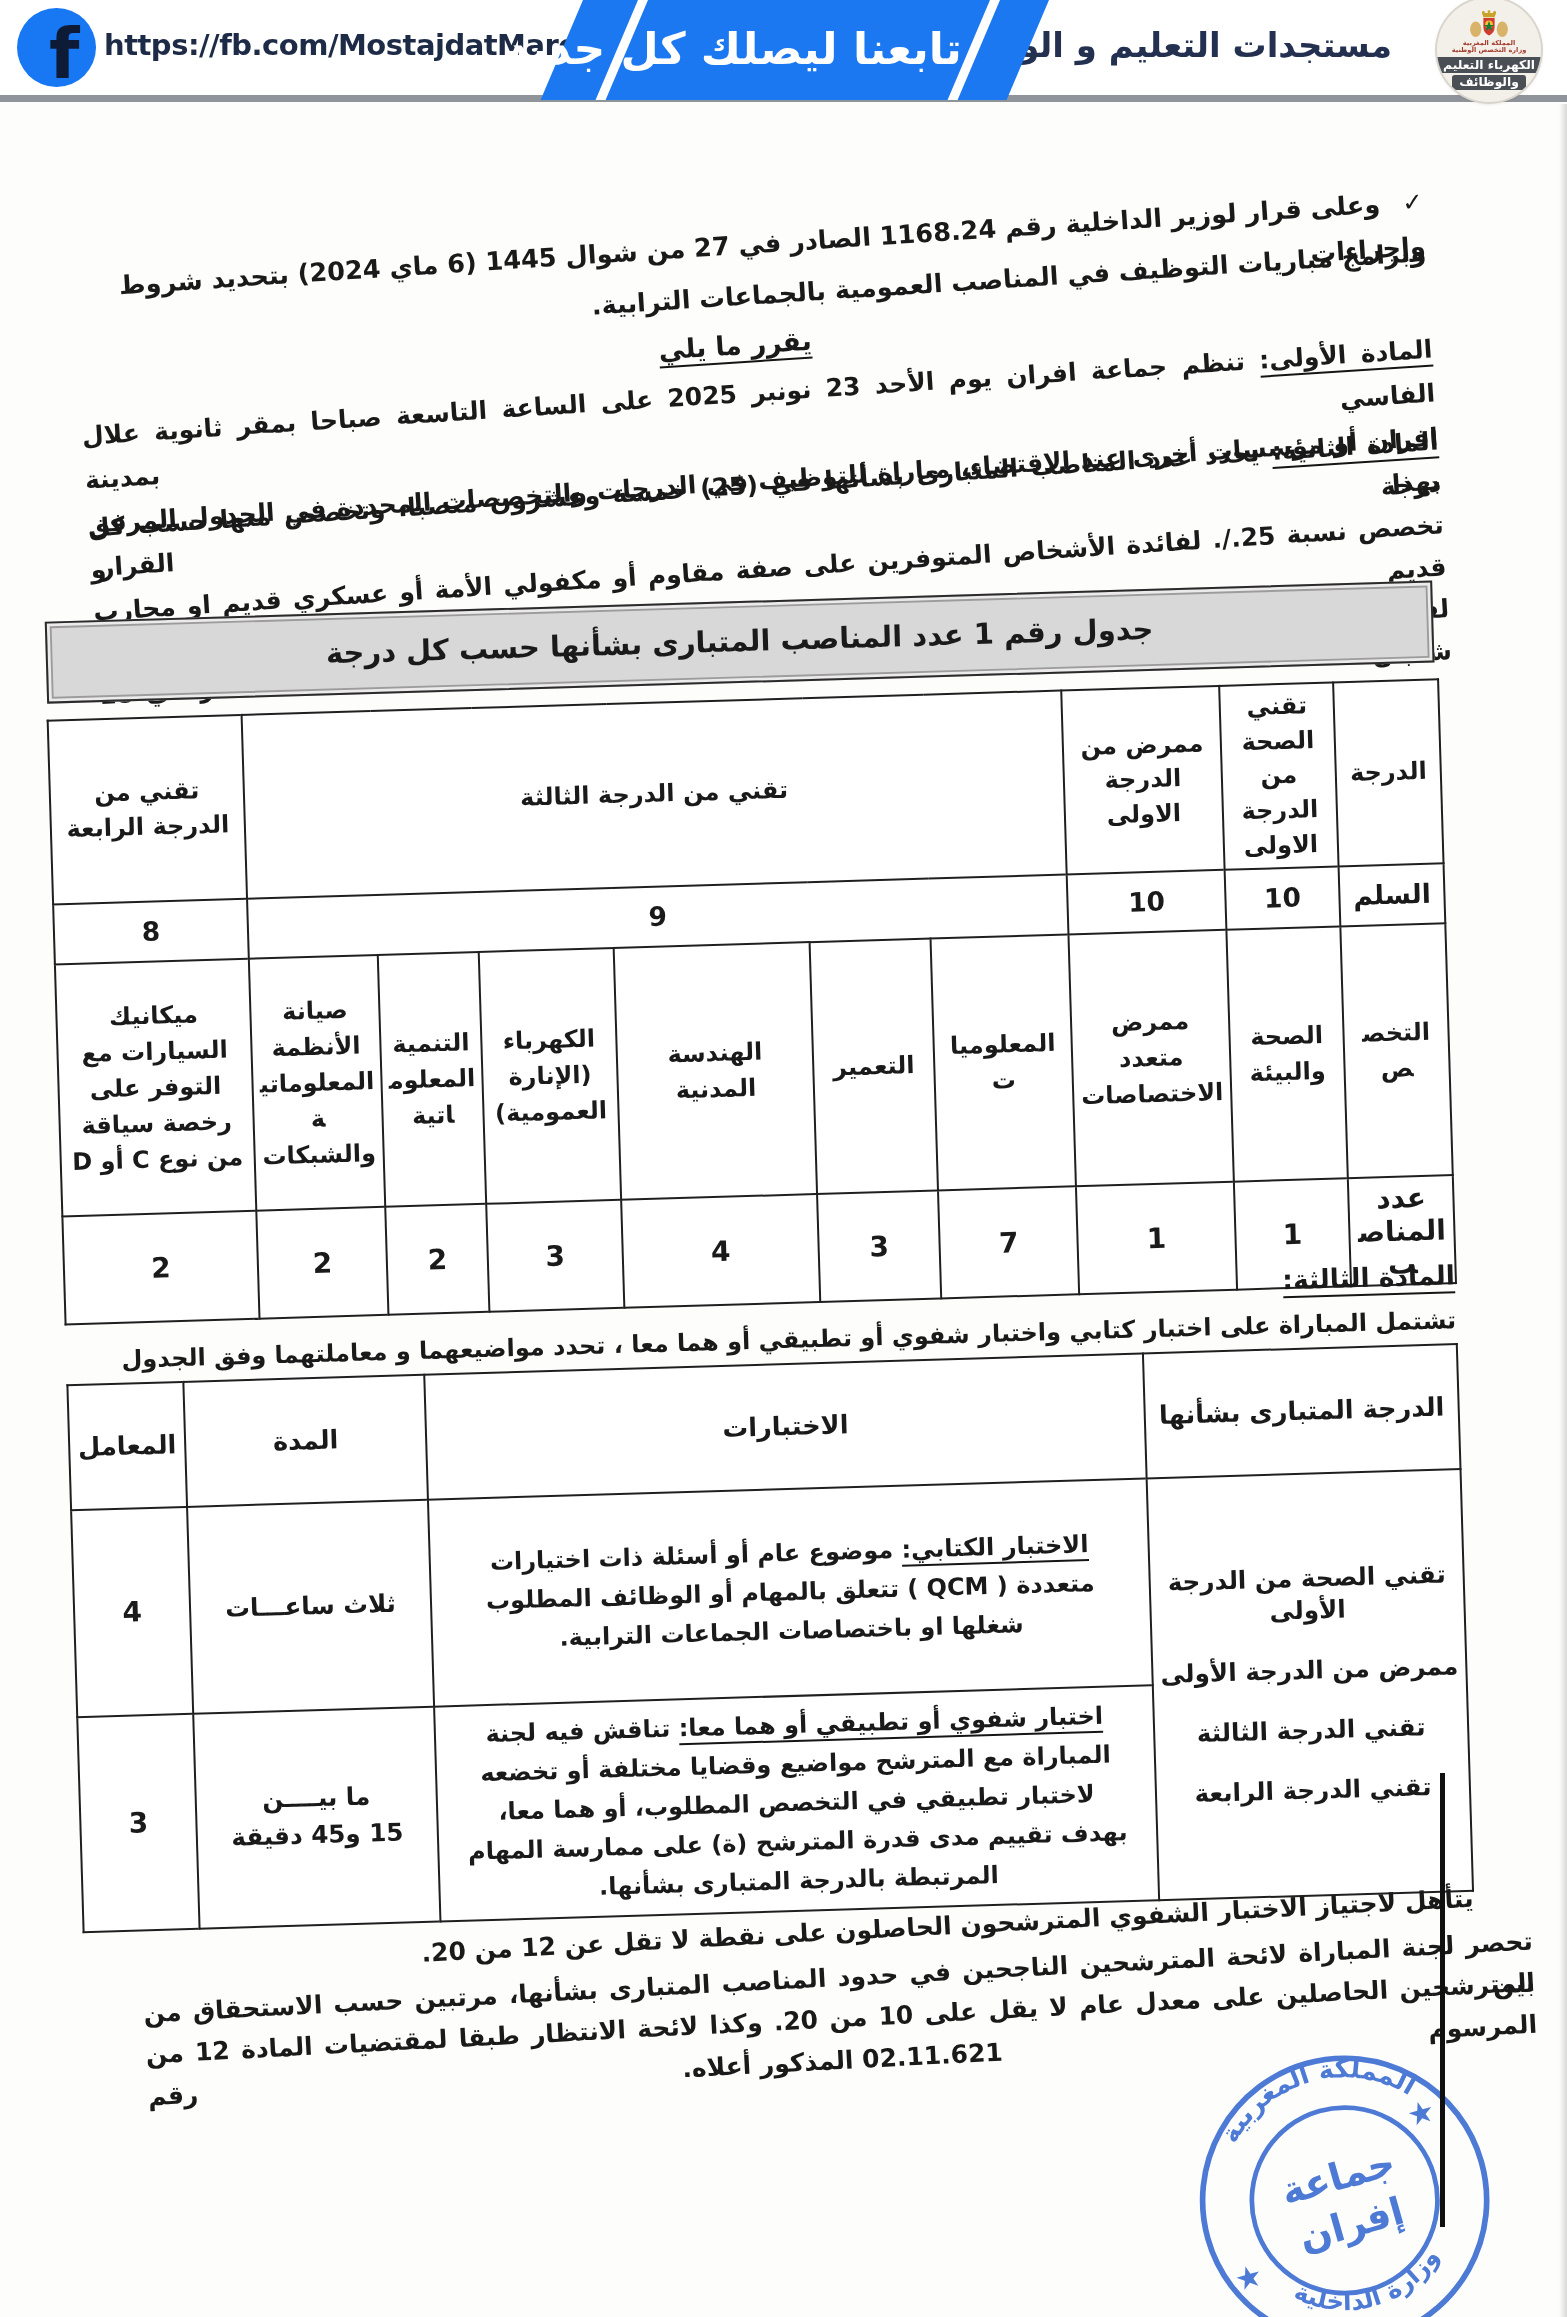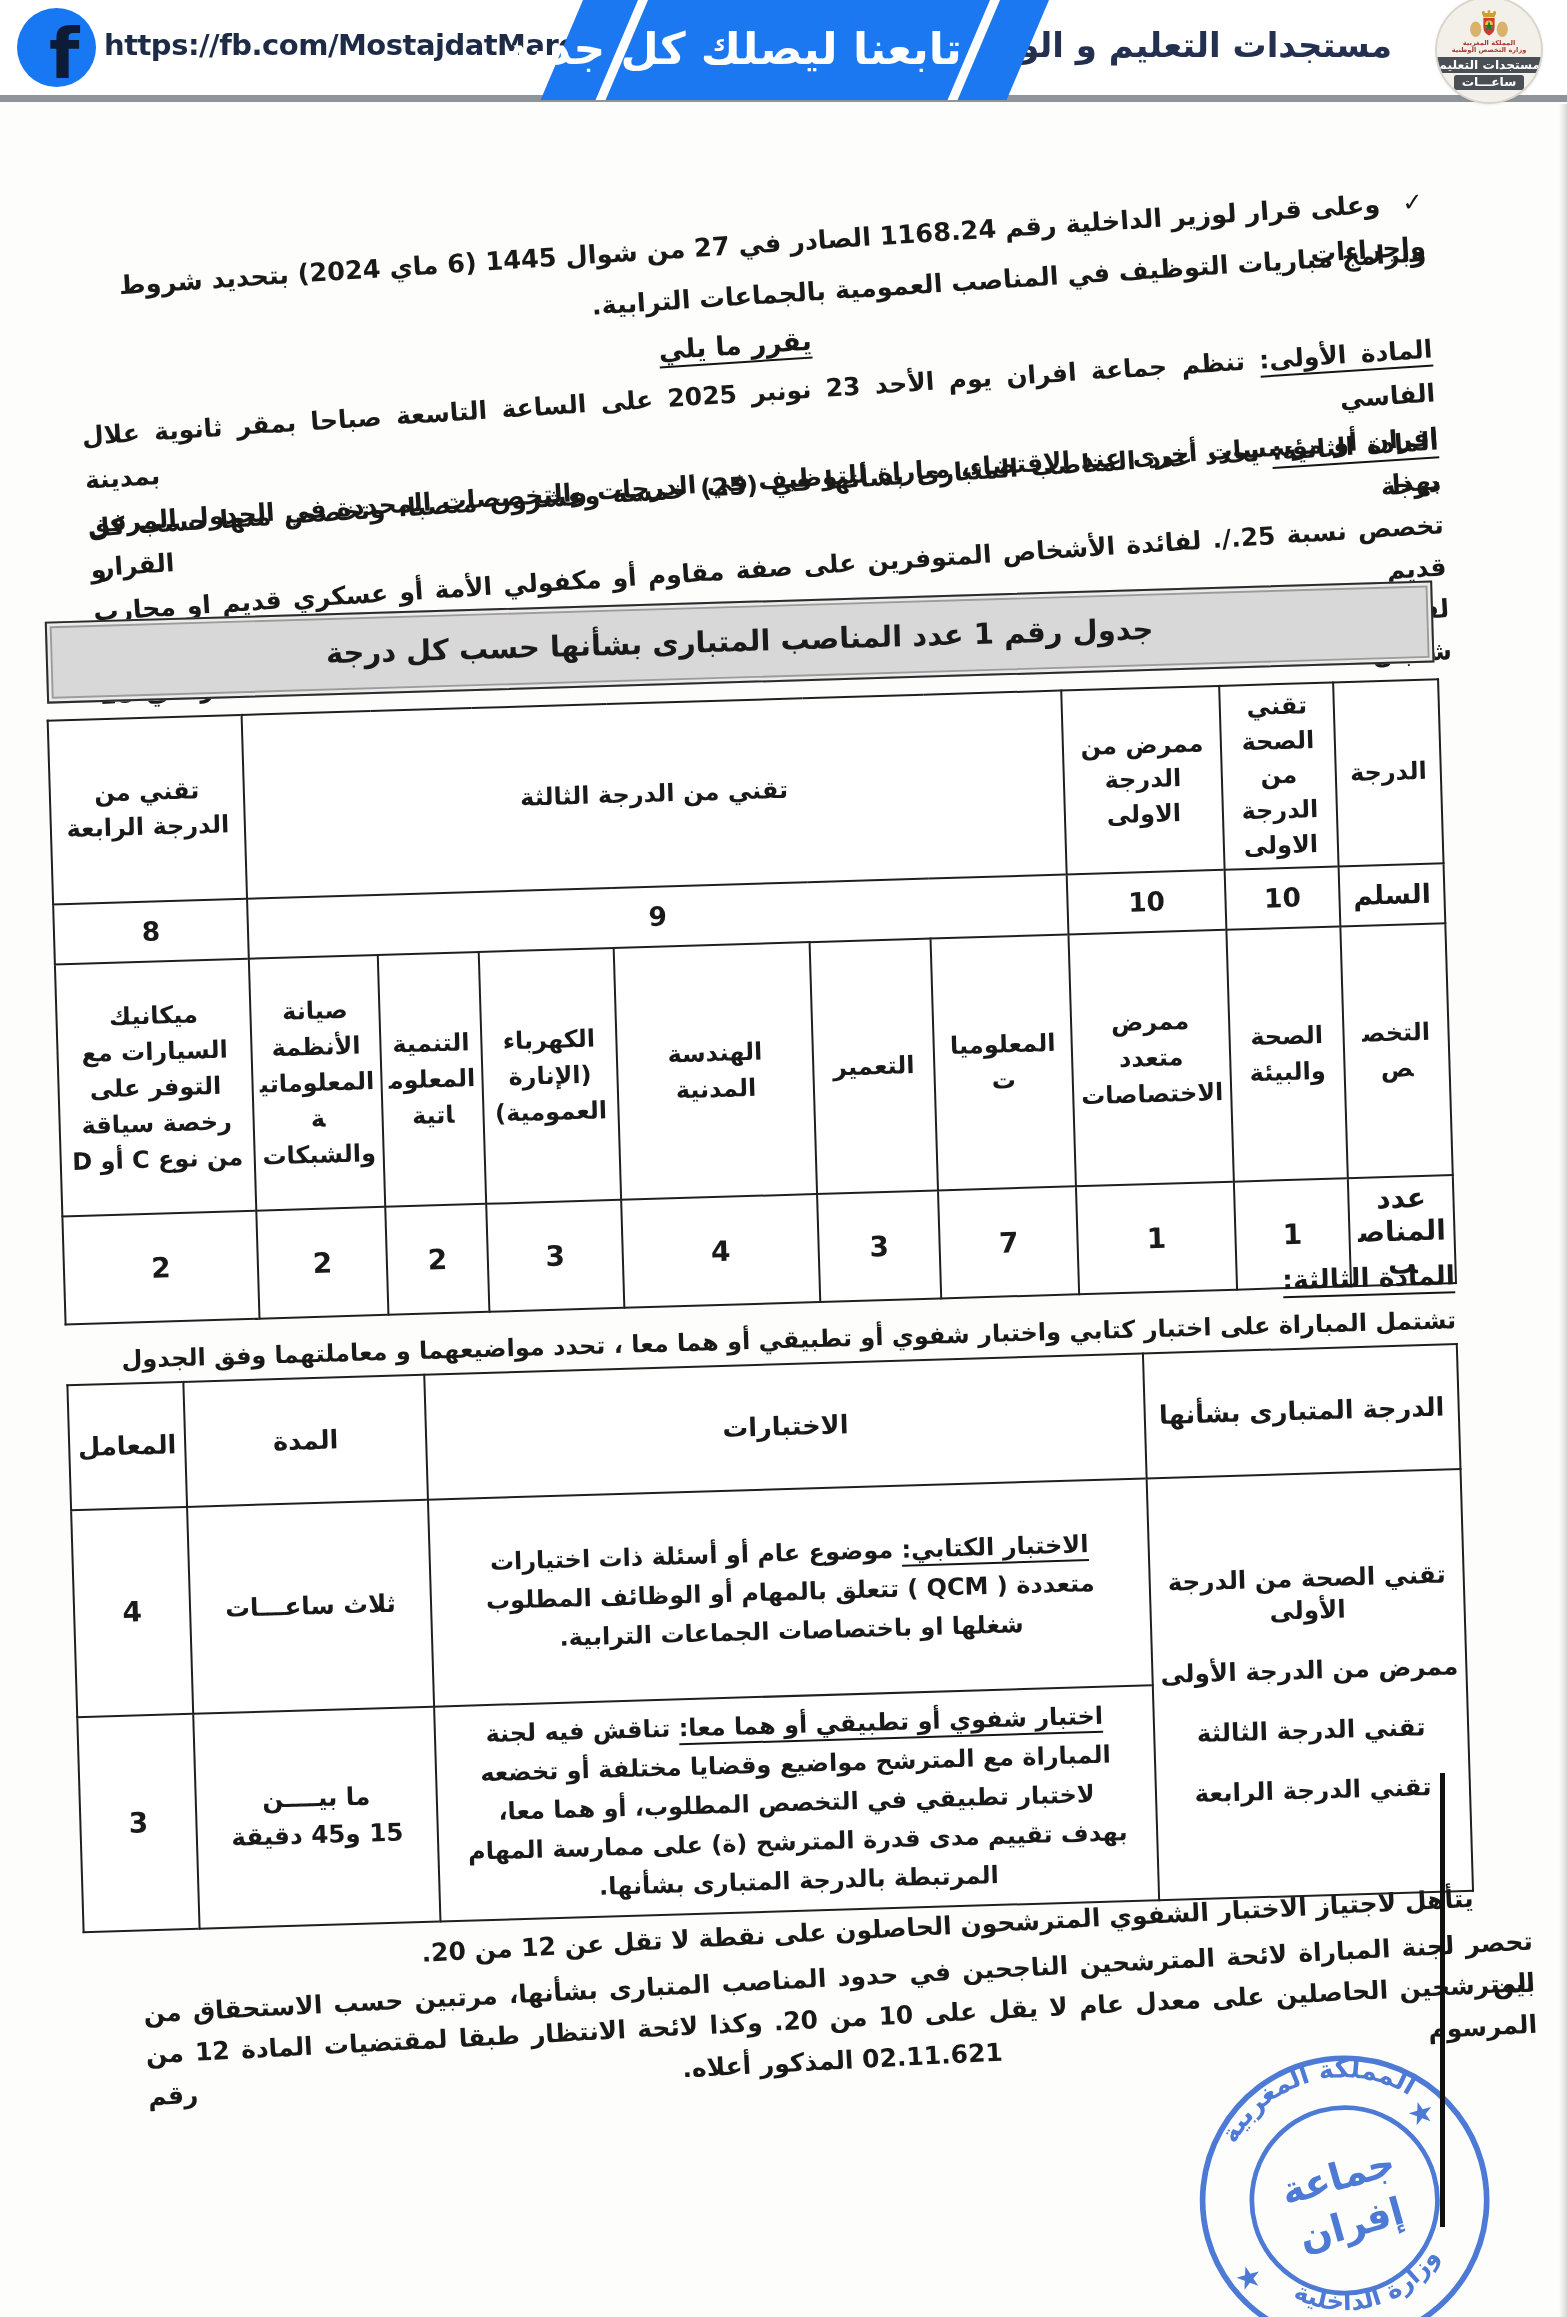--- a/index.html
+++ b/index.html
@@ -105,22 +105,22 @@
       <path d="M22 11 h16 v13 q0 9 -8 12 q-8 -3 -8 -12 z" fill="#d23b2f"></path>
       <circle cx="30" cy="20" r="5.5" fill="#f4c531"></circle>
       <polygon points="30,15 32,21 38,21 33,24 35,30 30,26 25,30 27,24 22,21 28,21" fill="#1c7a37"></polygon>
       <ellipse cx="11" cy="27" rx="8" ry="11" fill="#d9b36a"></ellipse>
       <ellipse cx="49" cy="27" rx="8" ry="11" fill="#d9b36a"></ellipse>
     </svg>
     <div class="logo-redtext">
       <div>المملكة المغربية</div>
       <div>وزارة التخصص الوطنية</div>
     </div>
-    <div class="logo-label">مستجدات التعليم</div>
-    <div class="logo-label">ساعـــات</div>
+    <div class="logo-label">الكهرباء التعليم</div>
+    <div class="logo-label">والوظائف</div>
   </div>
 </div>
 <div class="hdr-line"></div>
 
 <div class="scan">
 
   <div class="preamble">
     <div class="pblock check1">
       <span class="checkmark">✓</span>
       <span>وعلى قرار لوزير الداخلية رقم 1168.24 الصادر في 27 من شوال 1445 (6 ماي 2024) بتحديد شروط وإجراءات</span>

